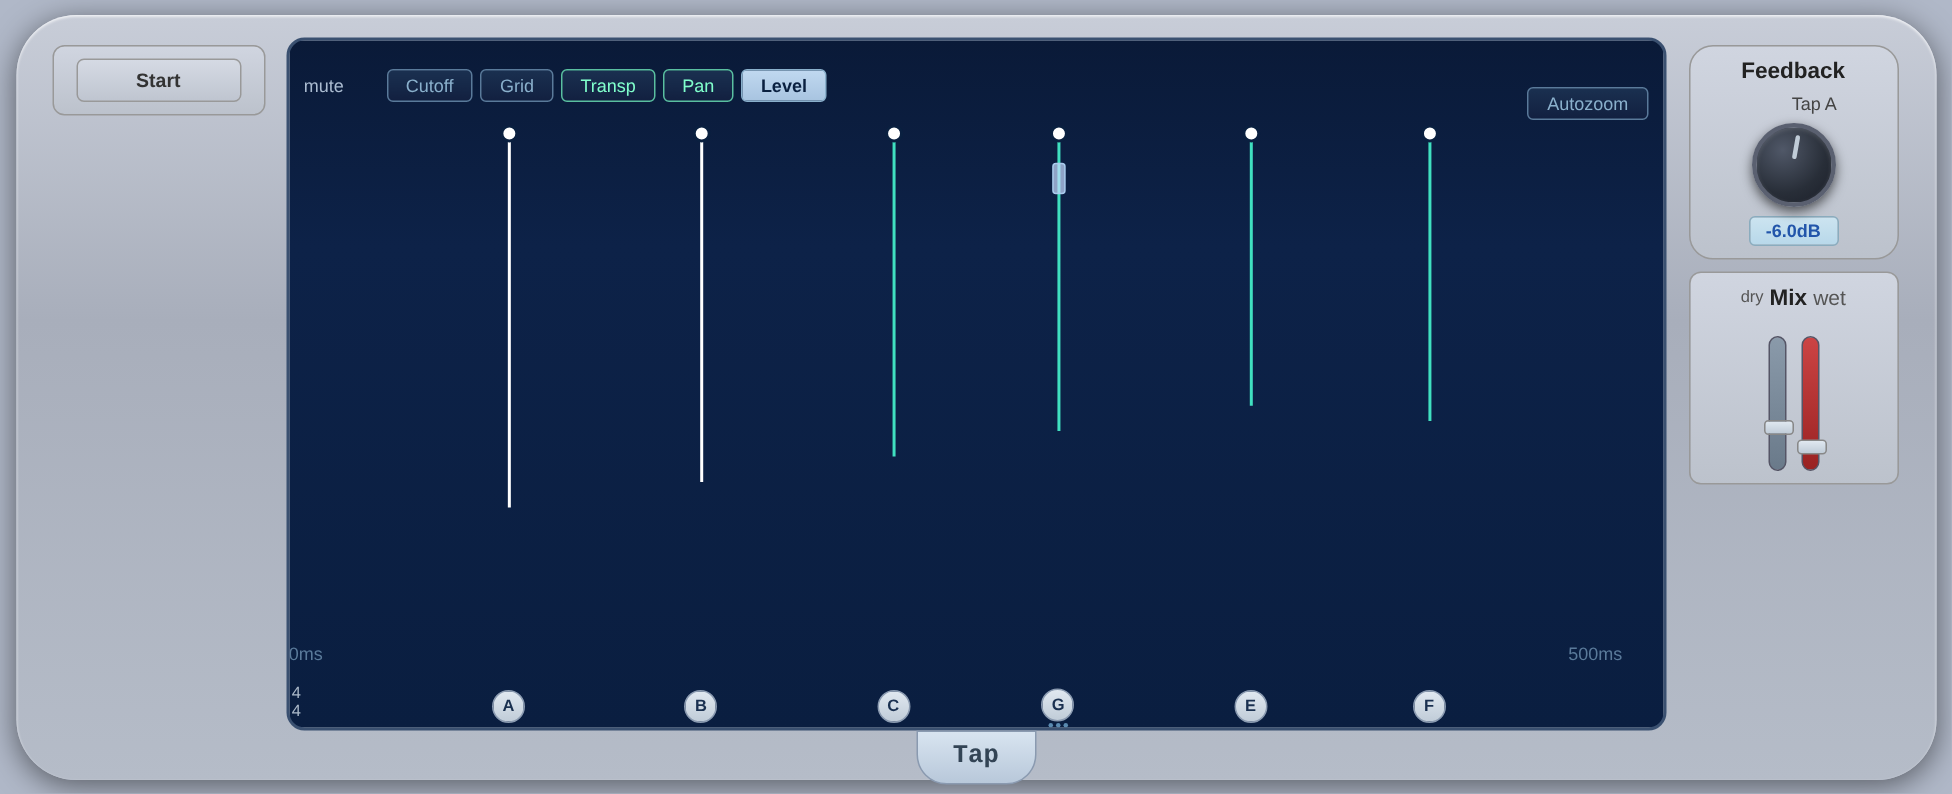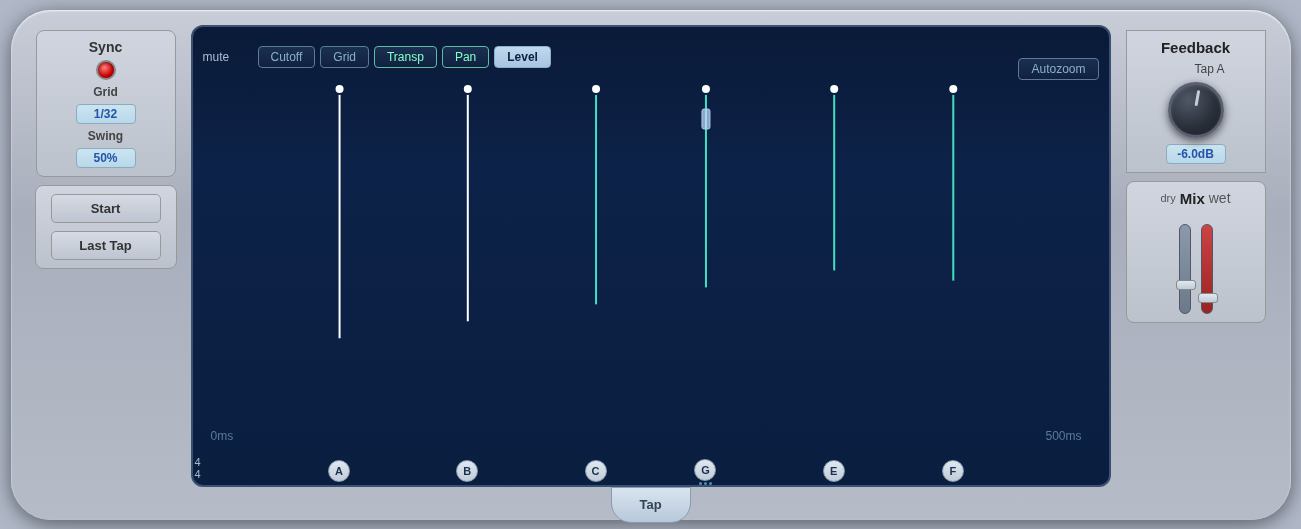--- a/index.html
+++ b/index.html
@@ -184,21 +184,21 @@
     
     .grid-area {
       flex: 1;
       position: relative;
       padding: 0 10px;
     }
 
     .time-label-left {
       position: absolute;
       bottom: 10px;
-      left: 18px;
+      left: 0;
       color: #5a7a9a;
       font-size: 12px;
     }
 
     .time-label-right {
       position: absolute;
       bottom: 10px;
       right: 27px;
       color: #5a7a9a;
       font-size: 12px;
@@ -249,44 +249,45 @@
       left: 50%;
       transform: translateX(-50%);
       width: 80px;
       height: 36px;
       background: linear-gradient(180deg, #d8e4f0 0%, #b8c8da 100%);
       border-radius: 0 0 20px 20px;
       border: 1px solid #8a9ab0;
       display: flex;
       align-items: center;
       justify-content: center;
-      font-size: 13px;
+      font-size: 17px;
       font-weight: bold;
       color: #334455;
       cursor: pointer;
       z-index: 10;
+      font-family: Liberation Mono, monospace;
     }
 
     
     .right-panel {
       width: 160px;
       height: 100%;
       display: flex;
       flex-direction: column;
       align-items: center;
       padding: 10px 5px;
       gap: 8px;
       flex-shrink: 0;
     }
 
     .feedback-section {
       width: 140px;
       background: linear-gradient(180deg, #d0d5e0 0%, #bcc2cc 100%);
       border: 1px solid #999;
-      border-radius: 0;
+      border-radius: 16px;
       padding: 8px;
       display: flex;
       flex-direction: column;
       align-items: center;
       gap: 6px;
     }
 
     .feedback-label {
       font-size: 15px;
       font-weight: bold;
@@ -381,32 +382,23 @@
       left: -4px;
       cursor: pointer;
     }
   </style>
 </head>
 <body>
 
 <div class="outer-shell">
 
   <div class="left-panel">
-    <div class="sync-section">
-      <span class="sync-label">Sync</span>
-      <div class="sync-led"></div>
-      <span class="grid-label">Grid</span>
-      <div class="display-box">1/32</div>
-      <span class="swing-label">Swing</span>
-      <div class="display-box">50%</div>
-    </div>
 
     <div class="start-lasttap-section">
       <div class="btn-start">Start</div>
-      <div class="btn-lasttap">Last Tap</div>
     </div>
   </div>
 
   <div class="main-display">
     <div class="sequencer-screen">
 
       <div class="tab-bar">
         <span class="mute-label">mute</span>
         <button class="tab-btn">Cutoff</button>
         <button class="tab-btn">Grid</button>

